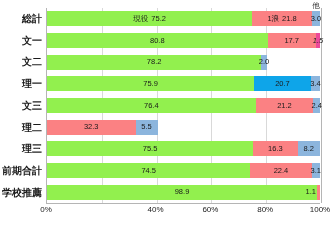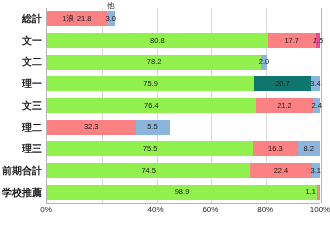--- a/index.html
+++ b/index.html
@@ -159,20 +159,23 @@
   <div id="plot-area">
     <div id="gridlines">
         <div class="gridline" style="left: 54.8px;"></div>
         <div class="gridline" style="left: 109.6px;"></div>
         <div class="gridline" style="left: 164.4px;"></div>
         <div class="gridline" style="left: 219.2px;"></div>
         <div class="gridline last" style="left: 274px;"></div>
       </div>
     <div id="rows">
         <div class="bar-row">
+          <div class="seg seg-green" title="現役 75.2" style="width: 206.048px; background: rgb(146, 240, 78);">
+            <span class="seg-label"><span class="series-caption">現役</span><span>75.2</span></span>
+          </div>
           <div class="seg seg-pink" title="1浪 21.8" style="width: 59.732px; background: rgb(251, 129, 131);">
             <span class="seg-label"><span class="series-caption">1浪</span><span>21.8</span></span>
           </div>
           <div class="seg seg-blue" title="他 3.0" style="width: 8.22px; background: rgb(140, 181, 221);">
             <span class="other-caption">他</span>
             <span class="seg-label"><span>3.0</span></span>
           </div>
         </div>
         <div class="bar-row">
           <div class="seg seg-green" title="現役 80.8" style="width: 221.392px; background: rgb(146, 240, 78);">
@@ -190,21 +193,21 @@
             <span class="seg-label"><span>78.2</span></span>
           </div>
           <div class="seg seg-blue" title="他 2.0" style="width: 5.48px; background: rgb(140, 181, 221);">
             <span class="seg-label"><span>2.0</span></span>
           </div>
         </div>
         <div class="bar-row">
           <div class="seg seg-green" title="現役 75.9" style="width: 207.966px; background: rgb(146, 240, 78);">
             <span class="seg-label"><span>75.9</span></span>
           </div>
-          <div class="seg seg-pink" title="1浪 20.7" style="width: 56.718px; background: #0f766e;">
+          <div class="seg seg-pink" title="1浪 20.7" style="width: 56.718px; background: #0ea5e9;">
             <span class="seg-label"><span>20.7</span></span>
           </div>
           <div class="seg seg-blue" title="他 3.4" style="width: 9.316px; background: rgb(140, 181, 221);">
             <span class="seg-label"><span>3.4</span></span>
           </div>
         </div>
         <div class="bar-row">
           <div class="seg seg-green" title="現役 76.4" style="width: 209.336px; background: rgb(146, 240, 78);">
             <span class="seg-label"><span>76.4</span></span>
           </div>
@@ -212,21 +215,21 @@
             <span class="seg-label"><span>21.2</span></span>
           </div>
           <div class="seg seg-blue" title="他 2.4" style="width: 6.576px; background: rgb(140, 181, 221);">
             <span class="seg-label"><span>2.4</span></span>
           </div>
         </div>
         <div class="bar-row">
           <div class="seg seg-pink" title="1浪 32.3" style="width: 88.502px; background: rgb(251, 129, 131);">
             <span class="seg-label"><span>32.3</span></span>
           </div>
-          <div class="seg seg-blue" title="他 5.5" style="width: 34px; background: rgb(140, 181, 221);">
+          <div class="seg seg-blue" title="他 5.5" style="width: 22px; background: rgb(140, 181, 221);">
             <span class="seg-label"><span>5.5</span></span>
           </div>
         </div>
         <div class="bar-row">
           <div class="seg seg-green" title="現役 75.5" style="width: 206.87px; background: rgb(146, 240, 78);">
             <span class="seg-label"><span>75.5</span></span>
           </div>
           <div class="seg seg-pink" title="1浪 16.3" style="width: 44.662px; background: rgb(251, 129, 131);">
             <span class="seg-label"><span>16.3</span></span>
           </div>

